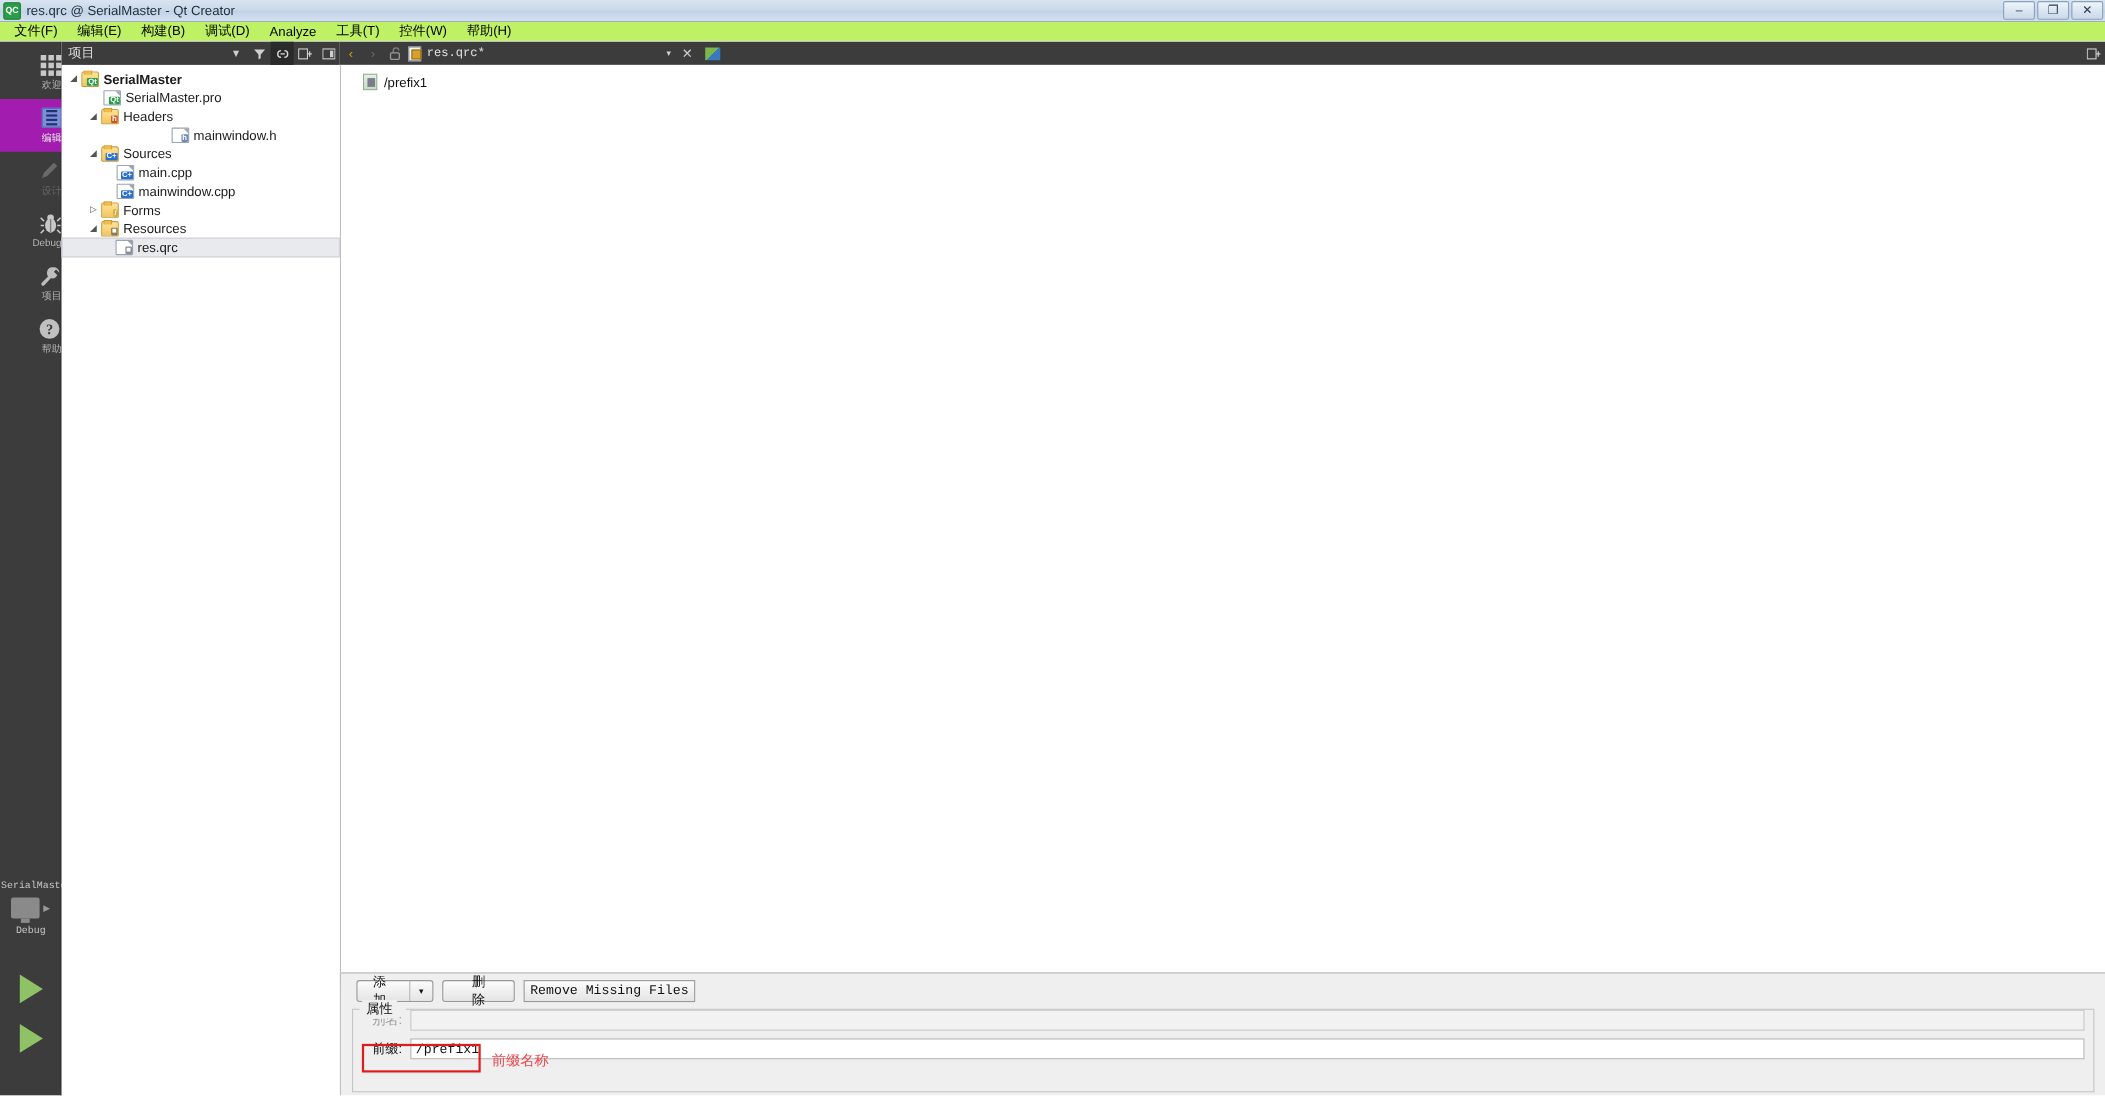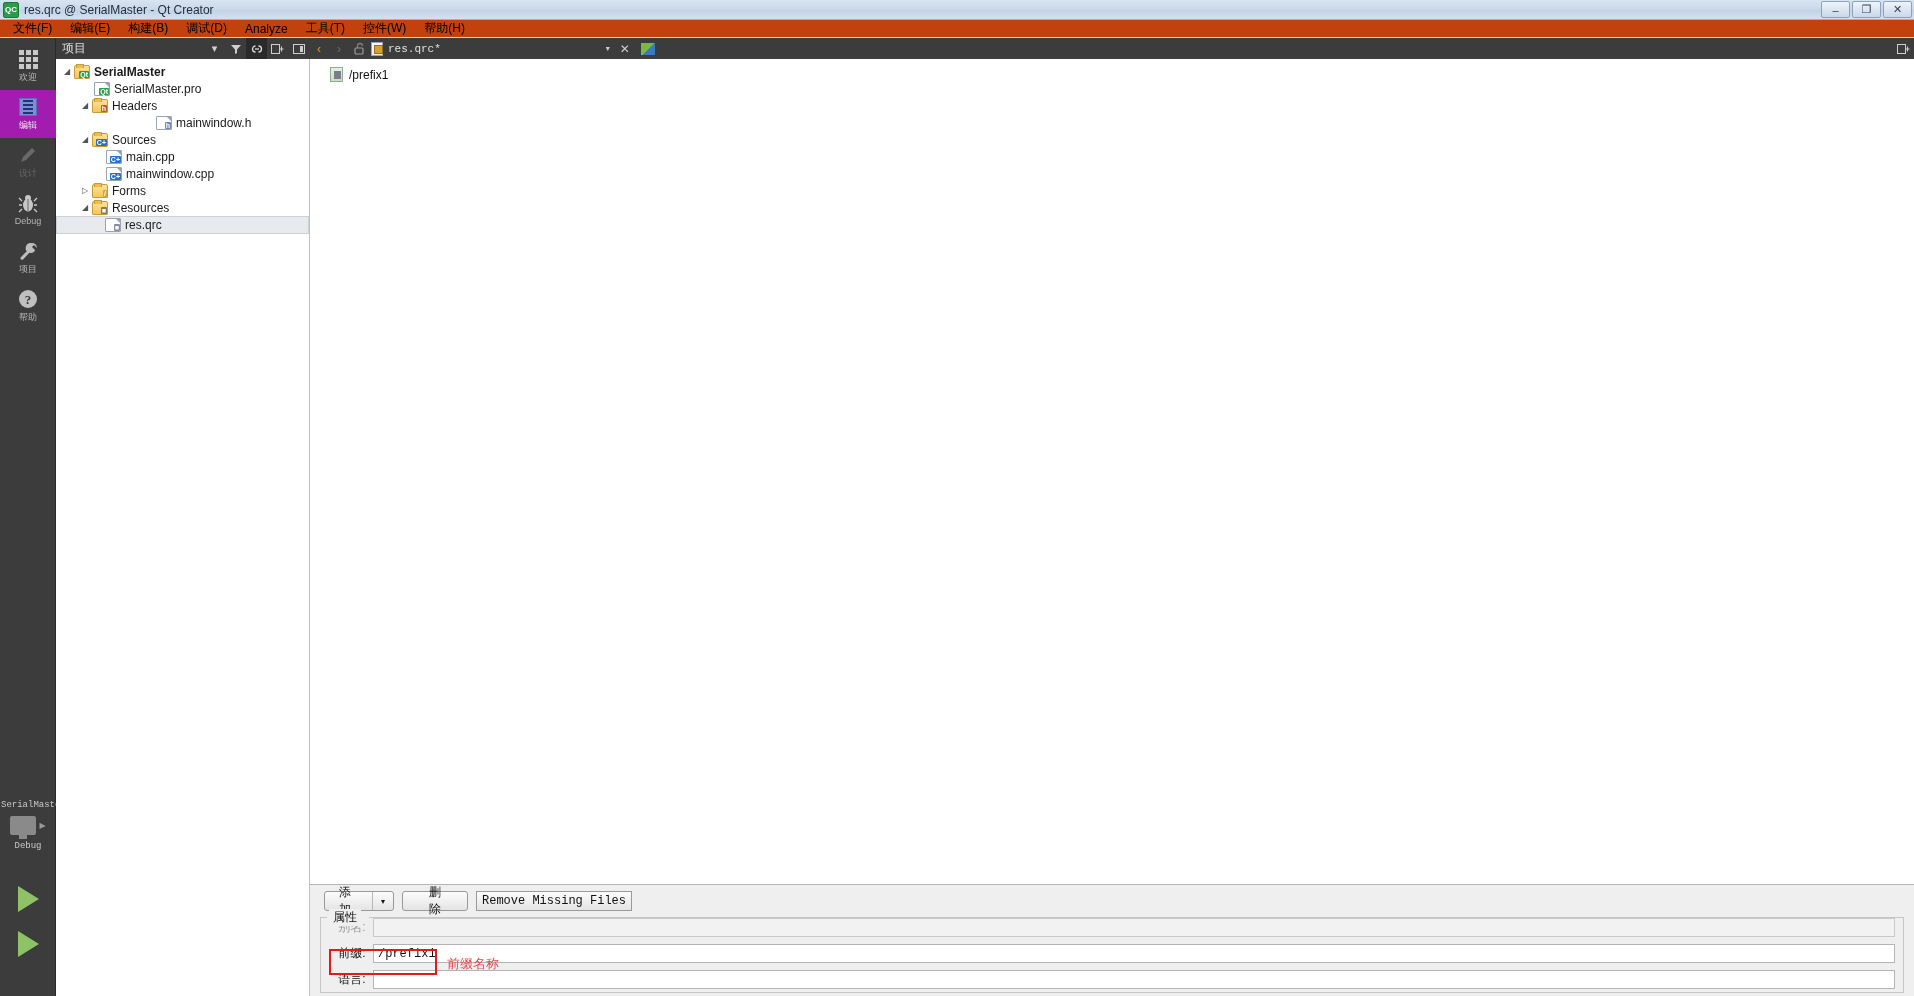--- a/index.html
+++ b/index.html
@@ -31,35 +31,35 @@
     width: 29px; height: 17px;
     background: linear-gradient(to bottom, #eef4fa, #c9d8e9);
     border: 1px solid #8ba3bd; border-radius: 2px;
     display: flex; align-items: center; justify-content: center;
     font-size: 11px; color: #2d4055;
   }
 
   
   .menubar {
     position: absolute; top: 20px; left: 0; width: 1914px; height: 18px;
-    background: #c2410c; border-bottom: 1px solid #d6d6d6;
+    background: #bef264; border-bottom: 1px solid #d6d6d6;
     display: flex; align-items: center; padding-left: 4px;
   }
   .menu-item {
     font-size: 12px; color: #000; padding: 1px 9px; white-space: nowrap;
   }
 
   
   .modebar {
     position: absolute; top: 38px; left: 0; width: 56px; height: 958px;
     background: #3c3c3c; border-right: 1px solid #2a2a2a;
   }
   .mode {
     width: 56px; height: 48px; padding-top: 5px;
-    display: flex; flex-direction: column; align-items: center; justify-content: flex-start;
+    display: flex; flex-direction: column; align-items: flex-end; justify-content: flex-start;
     color: #b4b4b4; font-size: 9px; line-height: 11px;
   }
   .mode.sel { background: #a21caf; color: #e8e8e8; }
   .mode.dis { color: #666; }
   .mode-ico { height: 24px; display: flex; align-items: center; justify-content: center; }
   .mode-lbl { margin-top: 1px; }
 
   
   .ico-grid { display: grid; grid-template-columns: repeat(3, 5px); grid-gap: 2px; }
   .ico-grid i { width: 5px; height: 5px; background: #c8c8c8; display: block; }
@@ -444,23 +444,19 @@
       <div class="frow">
         <span class="flab dis">别名:</span>
         <span class="finput dis"></span>
       </div>
 
       <div class="frow">
         <span class="flab">前缀:</span>
         <span class="finput">/prefix1</span>
       </div>
 
-      <div class="frow">
-        <span class="flab">语言:</span>
-        <span class="finput"></span>
-      </div>
 
       <div class="hl-box"></div>
       <div class="annot">前缀名称</div>
     </div>
   </div>
 
 </div>
 
 </body></html>

